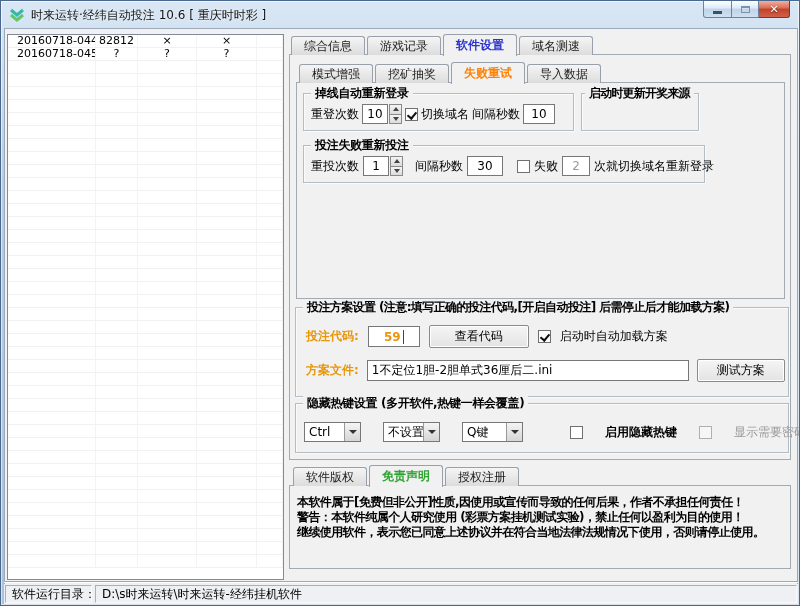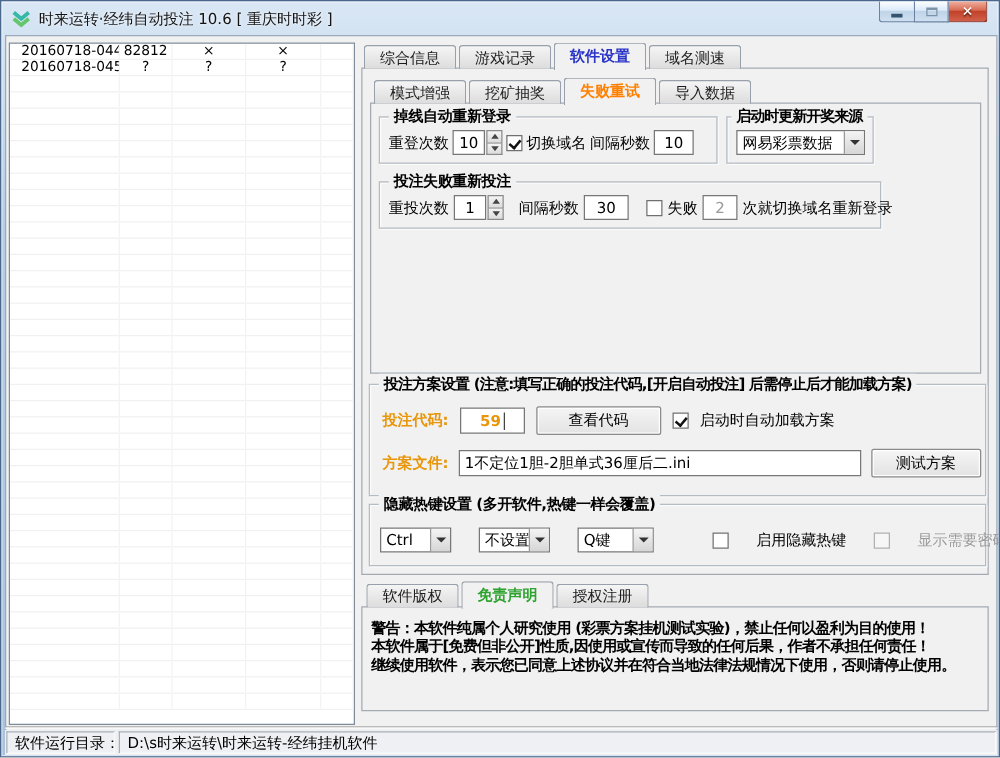--- a/index.html
+++ b/index.html
@@ -430,28 +430,20 @@
       </span>
       <span class="cb checked"></span>
       <span class="lbl">切换域名</span>
       <span class="lbl">间隔秒数</span>
       <span class="tbx" style="width:32px">10</span>
     </div>
   </div>
 
   <div class="group" style="left:580px;top:92px;width:118px;height:38px">
     <span class="legend" style="letter-spacing:-.8px;left:3px">启动时更新开奖来源</span>
-    <div class="grow" style="left:7px;top:10px">
-      <span class="sel" style="width:103px">
-        <span class="sv">网易彩票数据</span>
-        <span class="sa">
-            <i></i>
-          </span>
-      </span>
-    </div>
   </div>
 
   <div class="group" style="left:302px;top:144px;width:402px;height:38px">
     <span class="legend">投注失败重新投注</span>
     <div class="grow" style="left:7px;top:10px;gap:4px">
       <span class="lbl">重投次数</span>
       <span class="spin">
         <span class="tbx" style="width:26px">1</span>
         <span class="spinbtns">
           <span class="sb">
@@ -508,36 +500,36 @@
           </span>
       </span>
       <span class="sel" style="width:61px">
         <span class="sv">Q键</span>
         <span class="sa">
             <i></i>
           </span>
       </span>
       <span style="width:3px"></span>
       <span class="cb"></span>
-      <span class="lbl" style="font-weight:normal">启用隐藏热键</span>
+      <span class="lbl" style="font-weight:bold">启用隐藏热键</span>
       <span class="cb dis"></span>
       <span class="lbl graytx">显示需要密码:</span>
       <span class="tbx" style="width:80px;border-color:#b0b0b0"></span>
     </div>
   </div>
 
   <div class="tabstrip ts-bottom" style="left:292px;top:463px" id="tabsBottom">
       <div class="tab">软件版权</div>
       <div class="tab active">免责声明</div>
       <div class="tab">授权注册</div>
     </div>
   <div class="page" style="left:288px;top:484px;width:502px;height:84px"></div>
   <div class="warn">
+    <span>本软件属于[免费但非公开]性质,因使用或宣传而导致的任何后果，作者不承担任何责任！</span>
     <span>警告：本软件纯属个人研究使用 (彩票方案挂机测试实验)，禁止任何以盈利为目的使用！</span>
-    <span>本软件属于[免费但非公开]性质,因使用或宣传而导致的任何后果，作者不承担任何责任！</span>
     <span>继续使用软件，表示您已同意上述协议并在符合当地法律法规情况下使用，否则请停止使用。</span>
   </div>
 
   <div class="groove"></div>
   <div class="statusbar">
     <div class="sp" style="left:1px;width:87px">
       <span>软件运行目录：</span>
     </div>
     <div class="sp" style="left:91px;right:1px">
       <span>D:\s时来运转\时来运转-经纬挂机软件</span>

